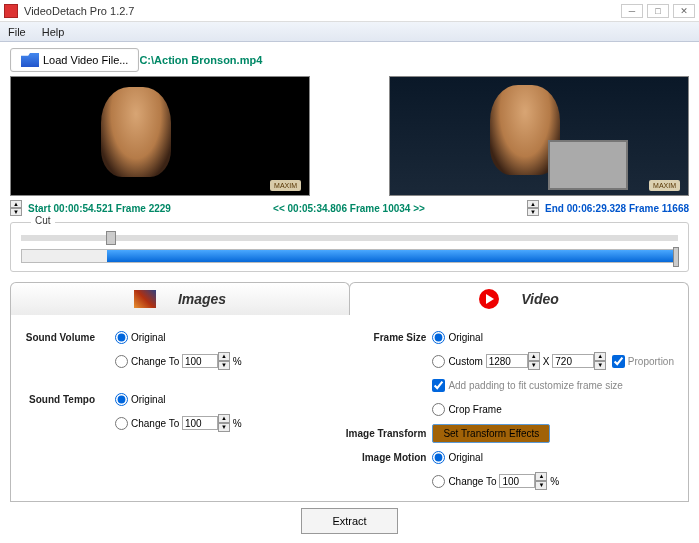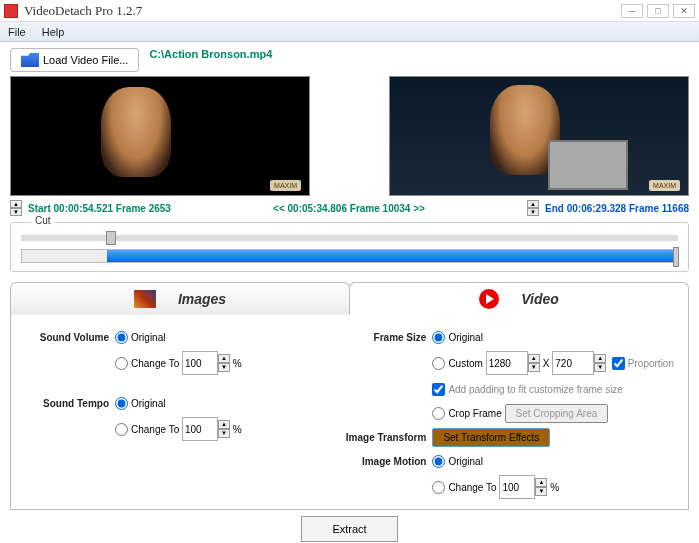--- a/index.html
+++ b/index.html
@@ -1,25 +1,25 @@
 <!DOCTYPE html>
 <html><head>
 <meta charset="utf-8">
 <style>
 * { box-sizing: border-box; margin: 0; padding: 0; font-family: Tahoma, Arial, sans-serif; }
 body { background: #fff; width: 699px; height: 543px; overflow: hidden; font-size: 11px; }
 .titlebar { height: 22px; background: #fff; border-bottom: 1px solid #ddd; display: flex; align-items: center; padding: 0 4px; }
 .titlebar .app-icon { width: 14px; height: 14px; background: #d33; display: inline-block; margin-right: 6px; border: 1px solid #a22; }
-.titlebar .title { flex: 1; font-size: 13px; color: #333; font-family: Liberation Serif, serif; }
+.titlebar .title { flex: 1; font-size: 11px; color: #333; }
 .titlebar .win-btns { display: flex; gap: 4px; }
 .titlebar .win-btn { width: 22px; height: 14px; border: 1px solid #ccc; display: flex; align-items: center; justify-content: center; font-size: 9px; color: #666; cursor: pointer; }
 .menubar { height: 20px; background: linear-gradient(#f0f4fa, #e2e8f2); border-bottom: 1px solid #c0c8d8; display: flex; align-items: center; padding: 0 8px; gap: 16px; font-size: 11px; }
 .menubar span { cursor: pointer; color: #222; }
 .content { padding: 6px 10px 4px 10px; }
-.load-row { display: flex; gap: 10px; margin-bottom: 4px; }
+.load-row { display: flex; align-items: center; gap: 0; margin-bottom: 4px; }
 .load-btn { display: flex; align-items: center; gap: 4px; background: #fff; border: 1px solid #bbb; border-radius: 3px; padding: 4px 10px; cursor: pointer; box-shadow: inset 0 0 2px #eee; }
 .load-btn .folder-icon { width: 18px; height: 14px; background: linear-gradient(#4488ee,#2255cc); clip-path: polygon(0 20%, 40% 20%, 50% 0, 100% 0, 100% 100%, 0 100%); }
 .filepath { color: #008866; font-weight: bold; font-size: 11px; }
 .preview-row { display: flex; gap: 10px; }
 .preview { width: 300px; height: 120px; background: #000; border: 1px solid #888; position: relative; overflow: hidden; }
 .preview .face { position: absolute; width: 70px; height: 90px; background: radial-gradient(ellipse at 50% 30%, #d8a574 0%, #b57b48 50%, #3b2315 80%); border-radius: 40% 40% 30% 30%; }
 .p1 .face { left: 90px; top: 10px; }
 .p2 { background: linear-gradient(#0a1828, #1a2838); }
 .p2 .face { left: 100px; top: 8px; }
 .p2 .laptop { position: absolute; right: 60px; bottom: 5px; width: 80px; height: 50px; background: #aaa; border: 2px solid #777; }
@@ -44,25 +44,25 @@
 .tab-icon { width: 22px; height: 18px; }
 .ti-img { background: linear-gradient(45deg, #e89030, #b03010, #304080); }
 .ti-aud { background: radial-gradient(circle at 40% 40%, #5f8, #060); border-radius: 50% 50% 30% 30%; position: relative; }
 .ti-aud::after { content: ''; position: absolute; right: -4px; top: -2px; width: 10px; height: 16px; background: #222; border-radius: 3px 8px 8px 3px; }
 .ti-vid { width: 20px; height: 20px; border-radius: 50%; background: #e00; position: relative; }
 .ti-vid::after { content: ''; position: absolute; left: 7px; top: 5px; border-left: 8px solid #fff; border-top: 5px solid transparent; border-bottom: 5px solid transparent; }
 .tab-panel { border: 1px solid #bbb; border-top: none; padding: 12px 14px 6px 14px; min-height: 160px; }
 .form { display: flex; gap: 10px; font-size: 10px; }
 .col { flex: 1; }
 .frow { display: flex; align-items: center; margin-bottom: 4px; min-height: 20px; }
-.flabel { width: 90px; text-align: right; padding-right: 6px; font-weight: bold; color: #222; }
+.flabel { width: 90px; text-align: right; padding-right: 20px; font-weight: bold; color: #222; }
 .flabelw { width: 110px; text-align: right; padding-right: 6px; font-weight: bold; color: #222; }
 input[type=radio] { margin: 0 3px 0 0; accent-color: #0066dd; vertical-align: middle; }
 input[type=checkbox] { margin: 0 3px 0 0; accent-color: #0066dd; vertical-align: middle; }
-.num { width: 36px; height: 24px; border: 1px solid #aaa; font-size: 10px; padding: 0 2px; }
+.num { width: 36px; height: 14px; border: 1px solid #aaa; font-size: 10px; padding: 0 2px; }
 .numw { width: 42px; }
 .spin2 { display: inline-flex; flex-direction: column; vertical-align: middle; }
 .spin2 .sb { width: 12px; height: 9px; border: 1px solid #999; background: #eee; font-size: 6px; text-align: center; line-height: 7px; cursor: pointer; }
 .btn { border: 1px solid #888; background: #e8e8e8; padding: 3px 10px; cursor: pointer; font-size: 10px; border-radius: 2px; }
 .btn-blue { background: #a16207; border: 1px solid #5a9ad8; }
 .btn:disabled, .btn.disabled { color: #999; background: #eee; }
 .gray { color: #888; }
 .extract-row { text-align: center; margin-top: 6px; }
 .extract-btn { padding: 6px 30px; border: 1px solid #999; background: #f4f4f4; cursor: pointer; font-size: 11px; }
 label { display: inline-flex; align-items: center; cursor: pointer; }
@@ -105,21 +105,21 @@
       <div class="laptop"></div>
       <div class="watermark">MAXIM</div>
     </div>
   </div>
 
   <div class="time-row">
     <div class="spinner">
       <div class="sb">▲</div>
       <div class="sb">▼</div>
     </div>
-    <span class="teal">Start 00:00:54.521  Frame 2653</span>
+    <span class="teal">Start 00:00:54.521  Frame 2229</span>
     <span class="time-center teal">&lt;&lt; 00:05:34.806  Frame 10034 &gt;&gt;</span>
     <div class="spinner">
       <div class="sb">▲</div>
       <div class="sb">▼</div>
     </div>
     <span class="time-end">End 00:06:29.328  Frame 11668</span>
   </div>
 
   <div class="cut-group">
     <span class="legend">Cut</span>
@@ -225,21 +225,21 @@
               <input type="checkbox" checked="" style="">
               <span>Add padding to fit customize frame size</span>
             </label>
         </div>
         <div class="frow">
           <span class="flabelw"></span>
           <label>
               <input type="radio" name="fs" style="">
               <span>Crop Frame</span>
             </label>
-          &nbsp;<button class="btn disabled"><span>Set Cropping Area</span></button>
+          &nbsp;
         </div>
         <div class="frow">
           <span class="flabelw">Image Transform</span>
           <button class="btn btn-blue"><span>Set Transform Effects</span></button>
         </div>
         <div class="frow" style="margin-top:0">
           <span class="flabelw">Image Motion</span>
           <label>
               <input type="radio" name="im" checked="" style="">
               <span>Original</span>

